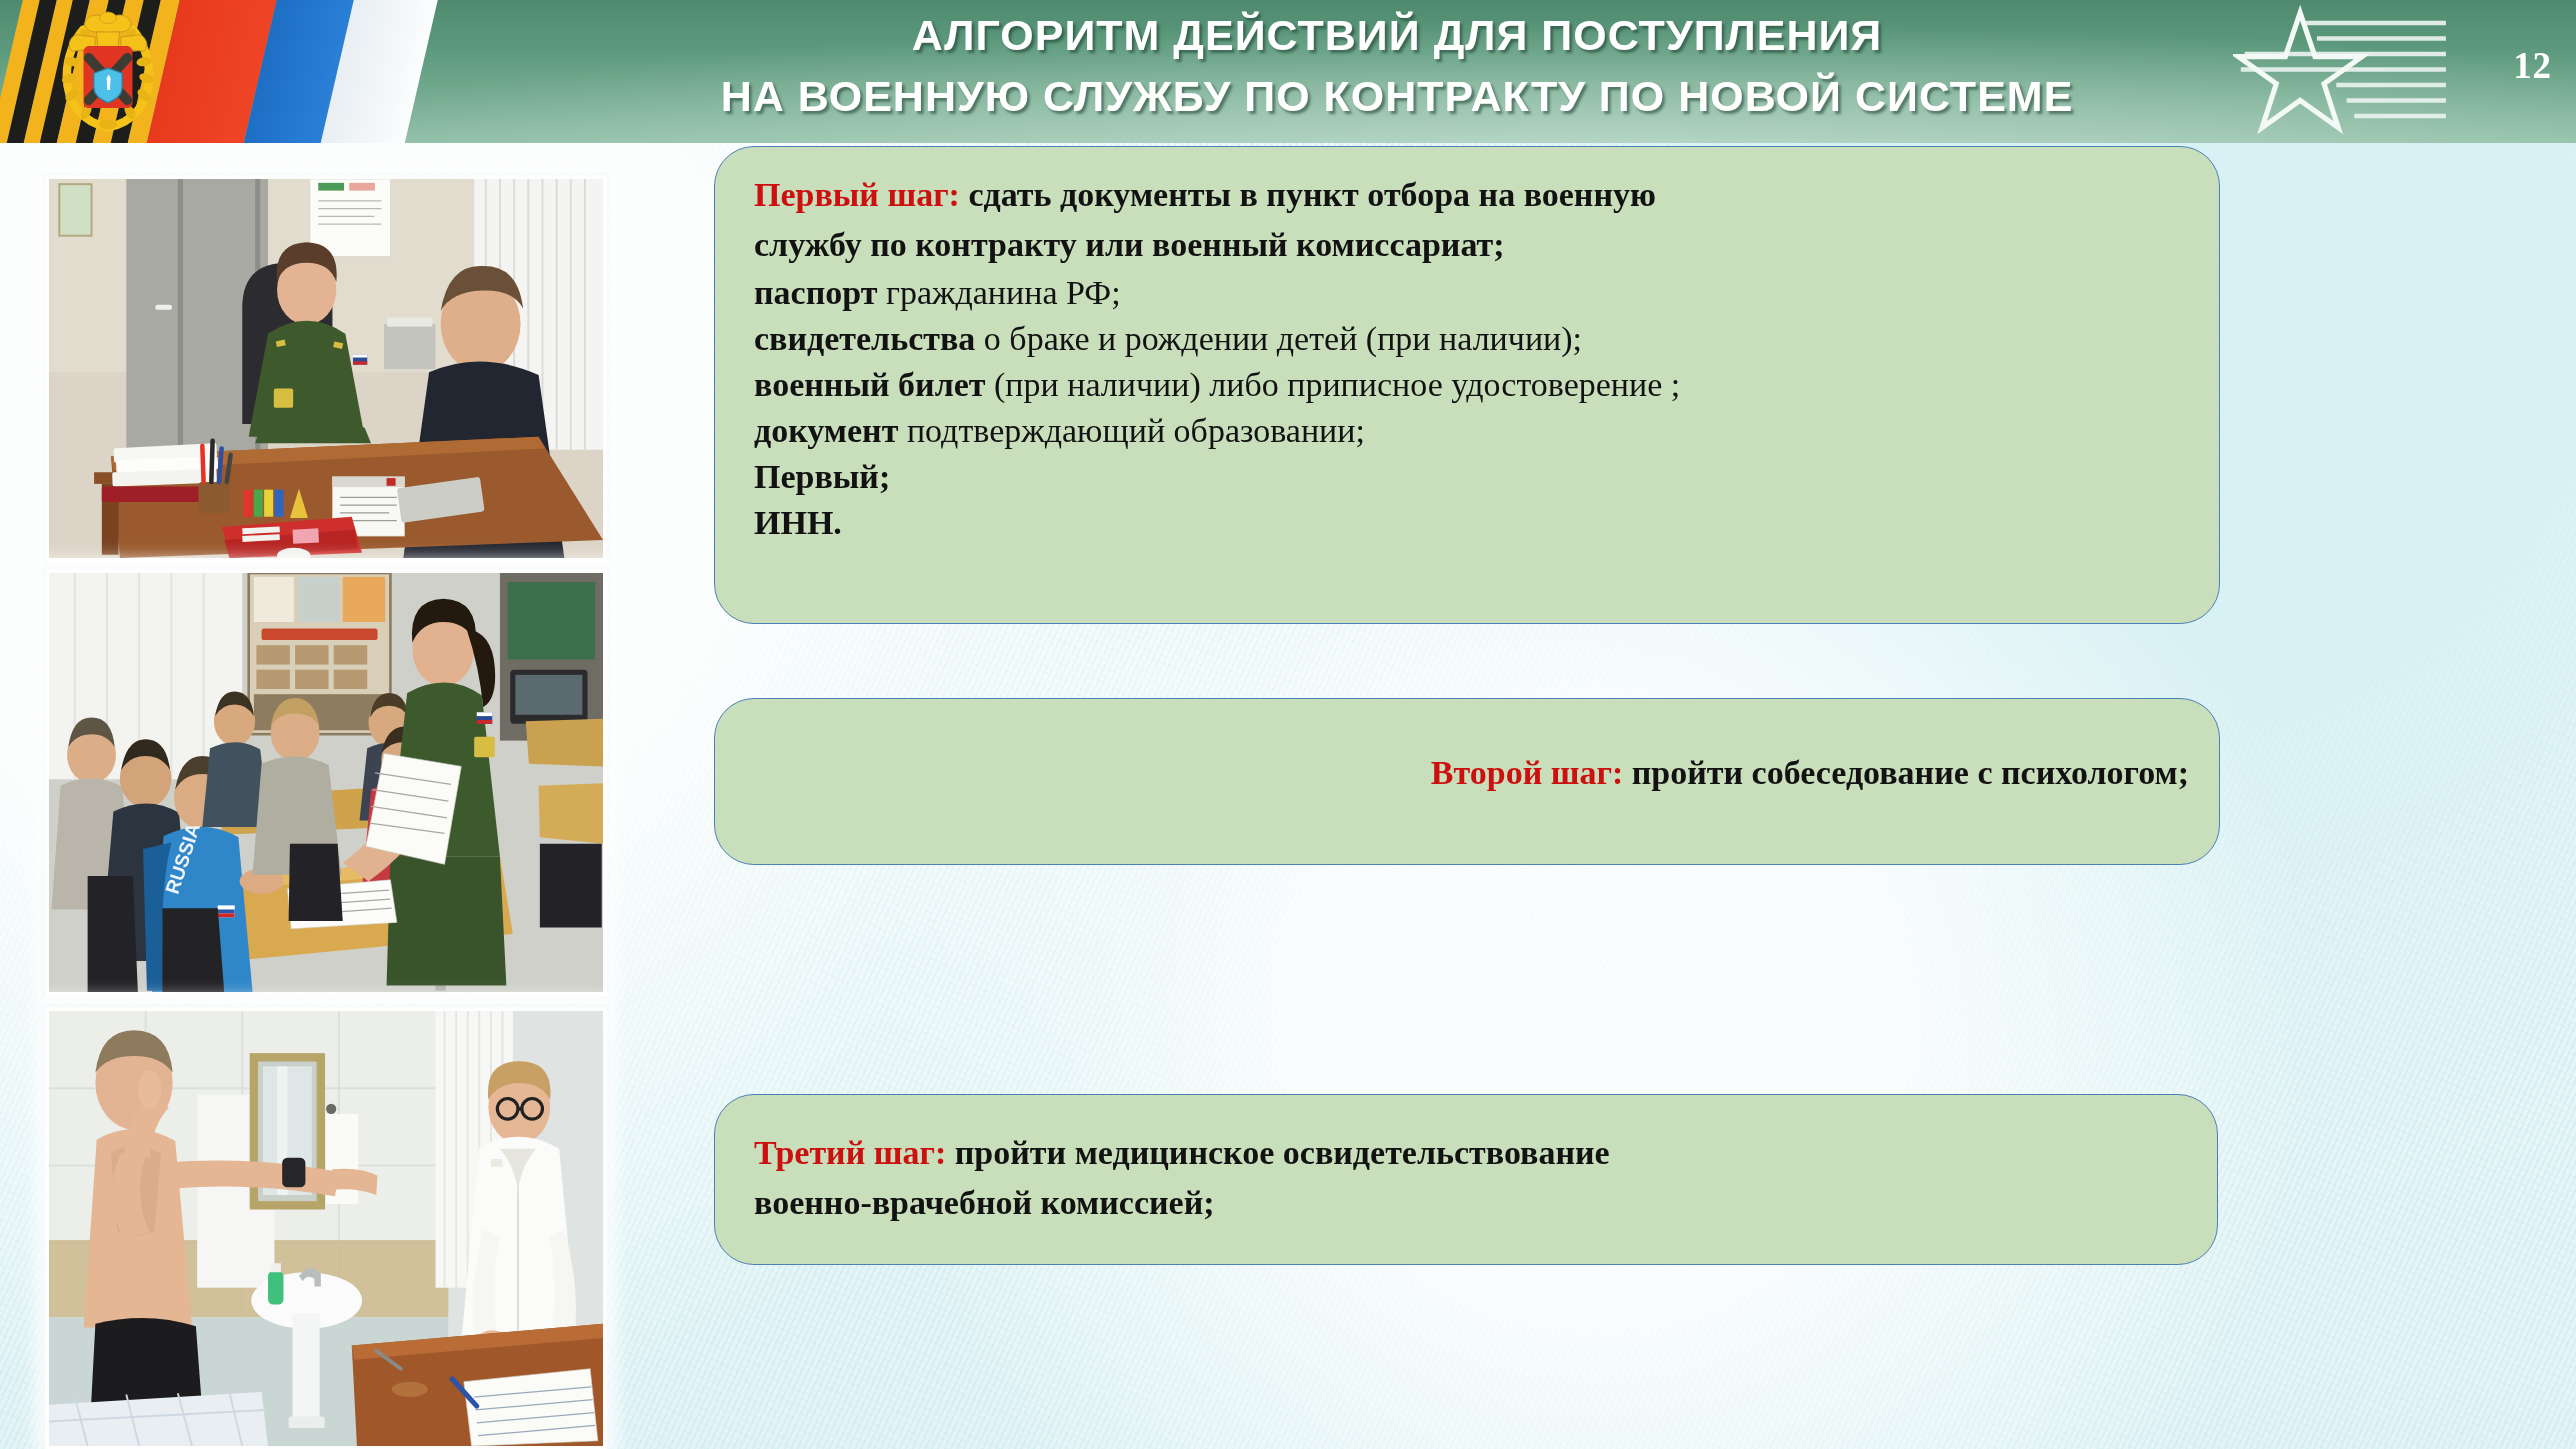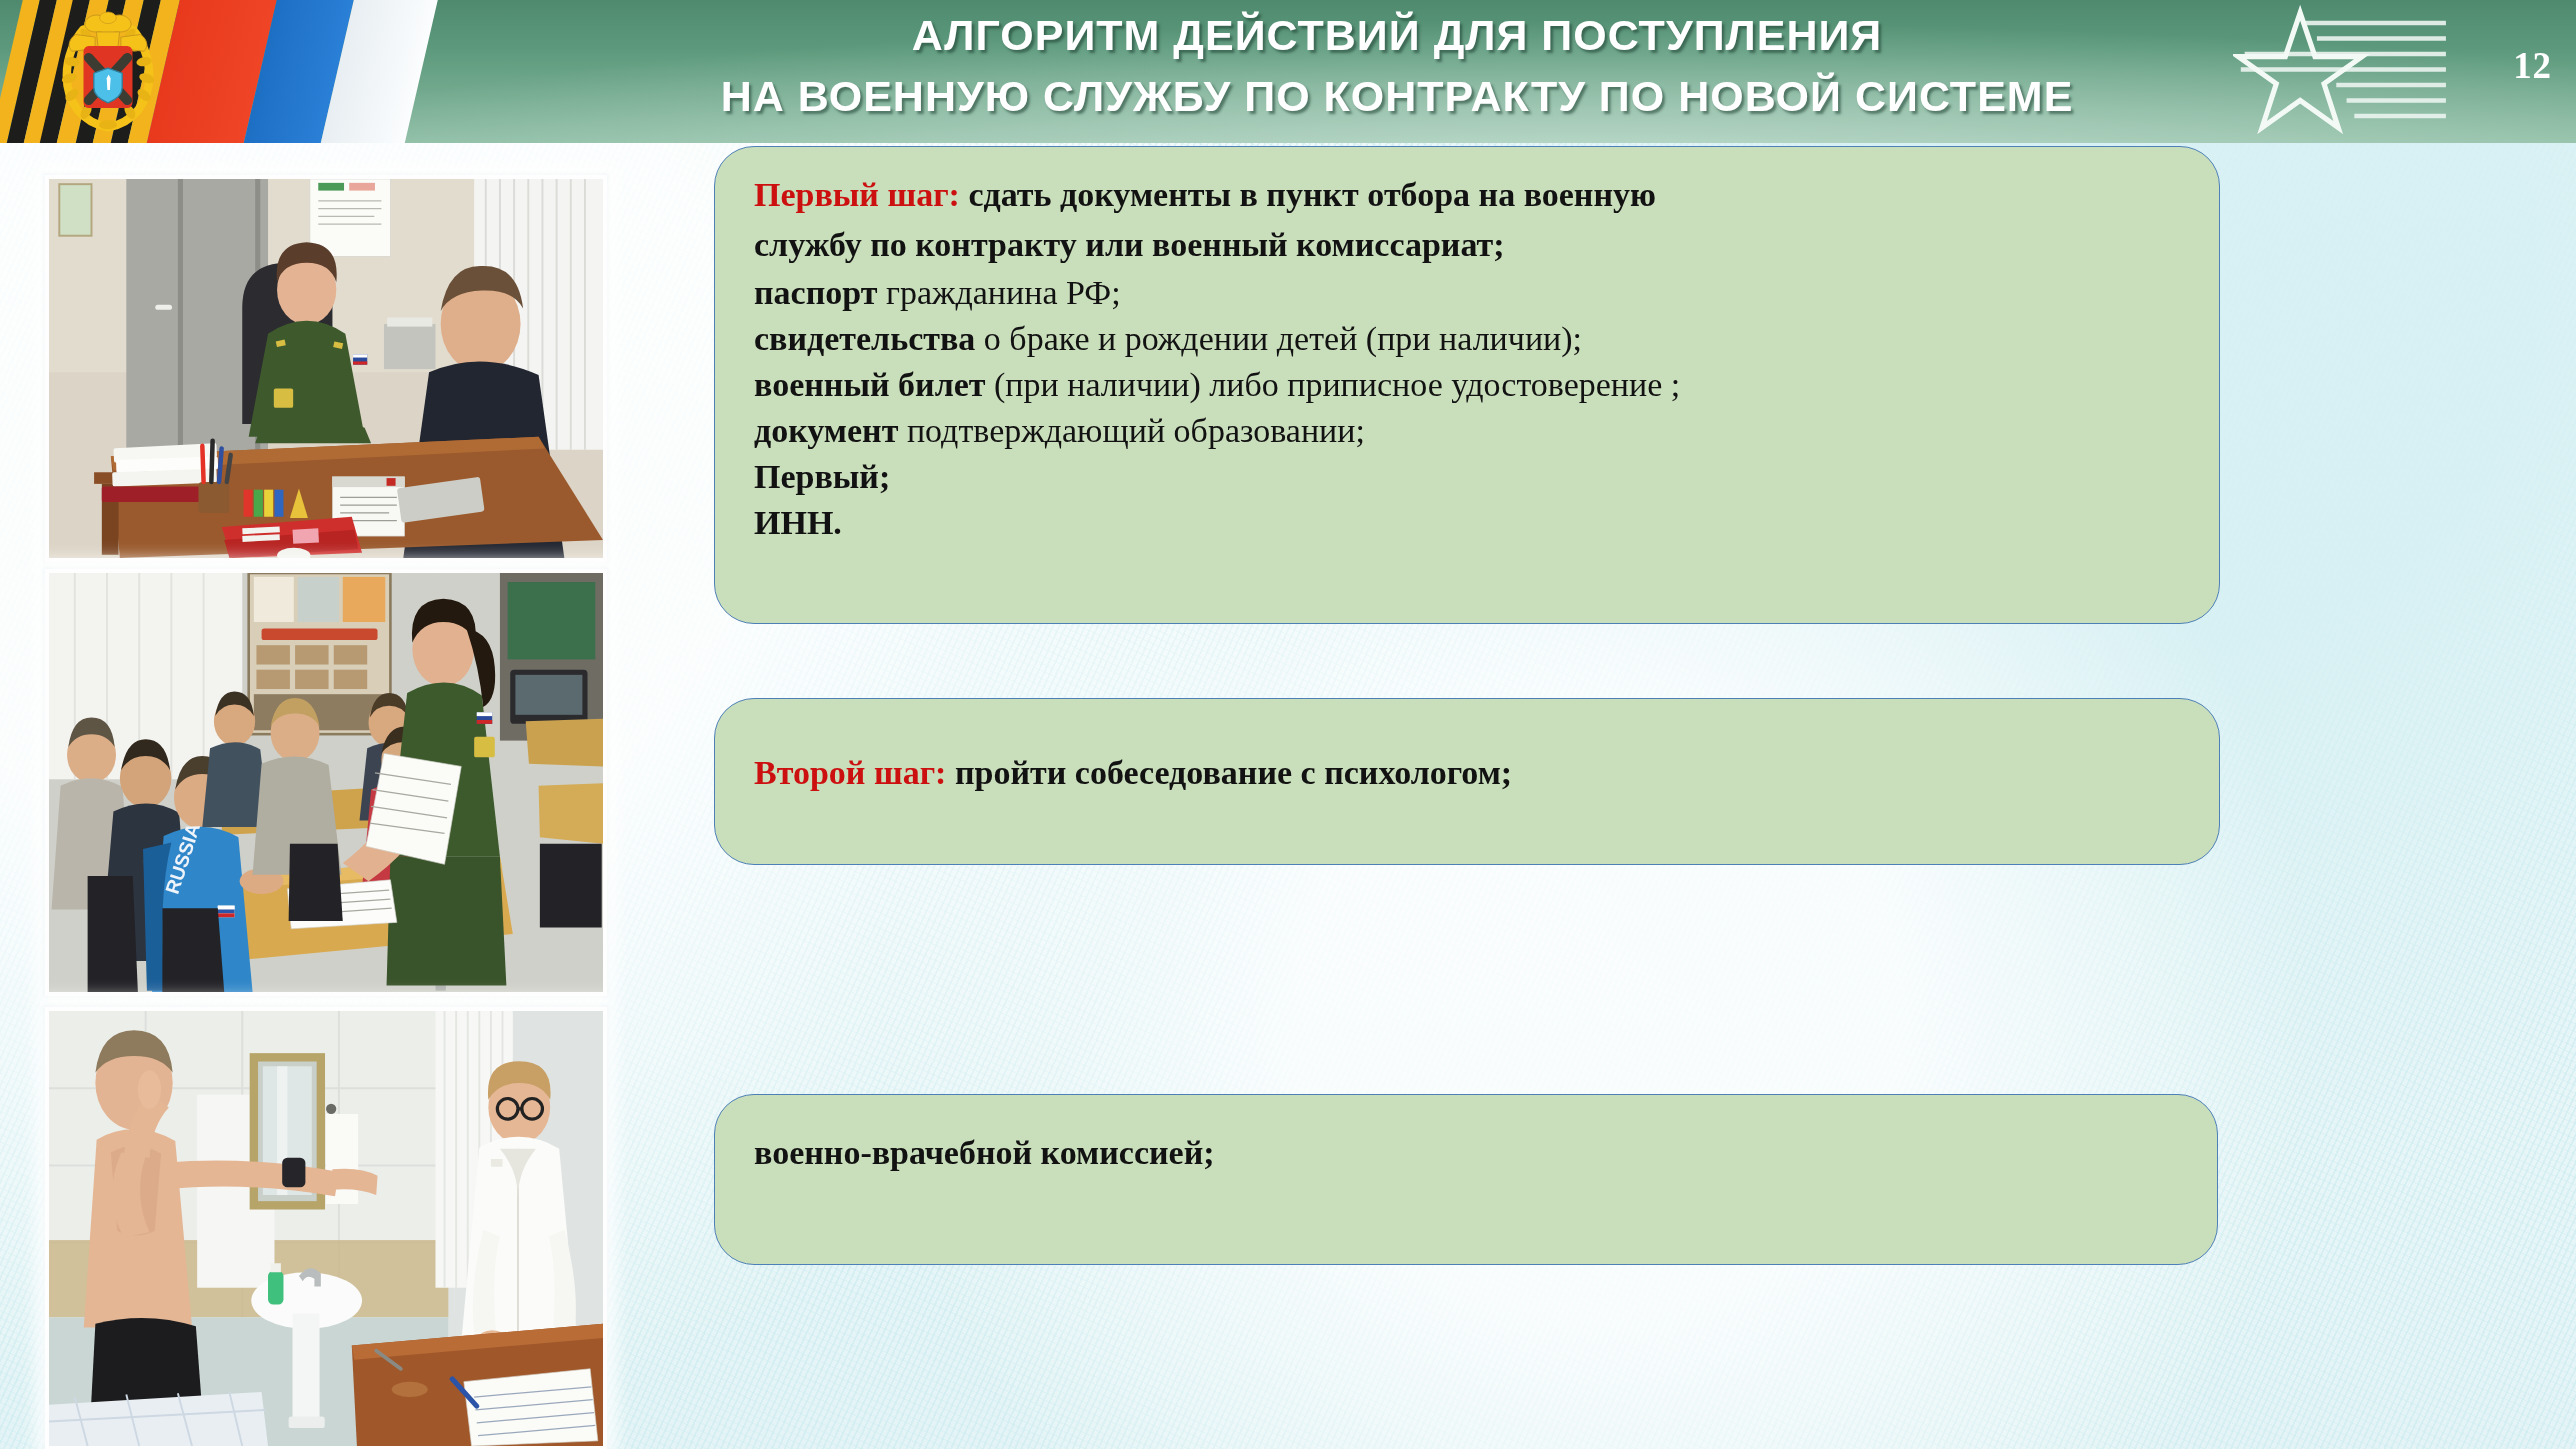--- a/index.html
+++ b/index.html
@@ -97,21 +97,21 @@
 
   
   .card {
     position: absolute;
     background: #c9debb;
     border: 1.9px solid #4e80b8;
     border-radius: 40px;
     box-sizing: border-box;
   }
   #card1 { left: 714px; top: 146px;  width: 1506px; height: 478px; }
-  #card2 { left: 714px; top: 698px; width: 1506px; height: 167px; }
+  #card2 { left: 714px; top: 698px; width: 1506px; height: 167px; text-align: right; }
   #card3 { left: 714px; top: 1094px; width: 1504px; height: 171px; }
 
   .card .body {
     position: absolute;
     left: 39px; right: 30px; top: 0;
     color: #121212;
     font-family: "Liberation Serif", serif;
     font-size: 34px;
   }
   #card1 .body { top: 23px; }
@@ -605,19 +605,26 @@
     <div class="body">
       <div class="ln tightline">
         <span class="lead">Второй шаг:</span><span class="bld"> пройти собеседование с психологом;</span>
       </div>
     </div>
   </div>
 
   <div class="card" id="card3">
     <div class="body">
       <div class="just2">
+        <span class="j-row">
+          <span class="lead">Третий</span>
+          <span class="lead">шаг:</span>
+          <span>пройти</span>
+          <span>медицинское</span>
+          <span>освидетельствование</span>
+        </span>
         <span class="ln">военно-врачебной комиссией;</span>
       </div>
     </div>
   </div>
 
 </div>
 
 
 </body></html>

